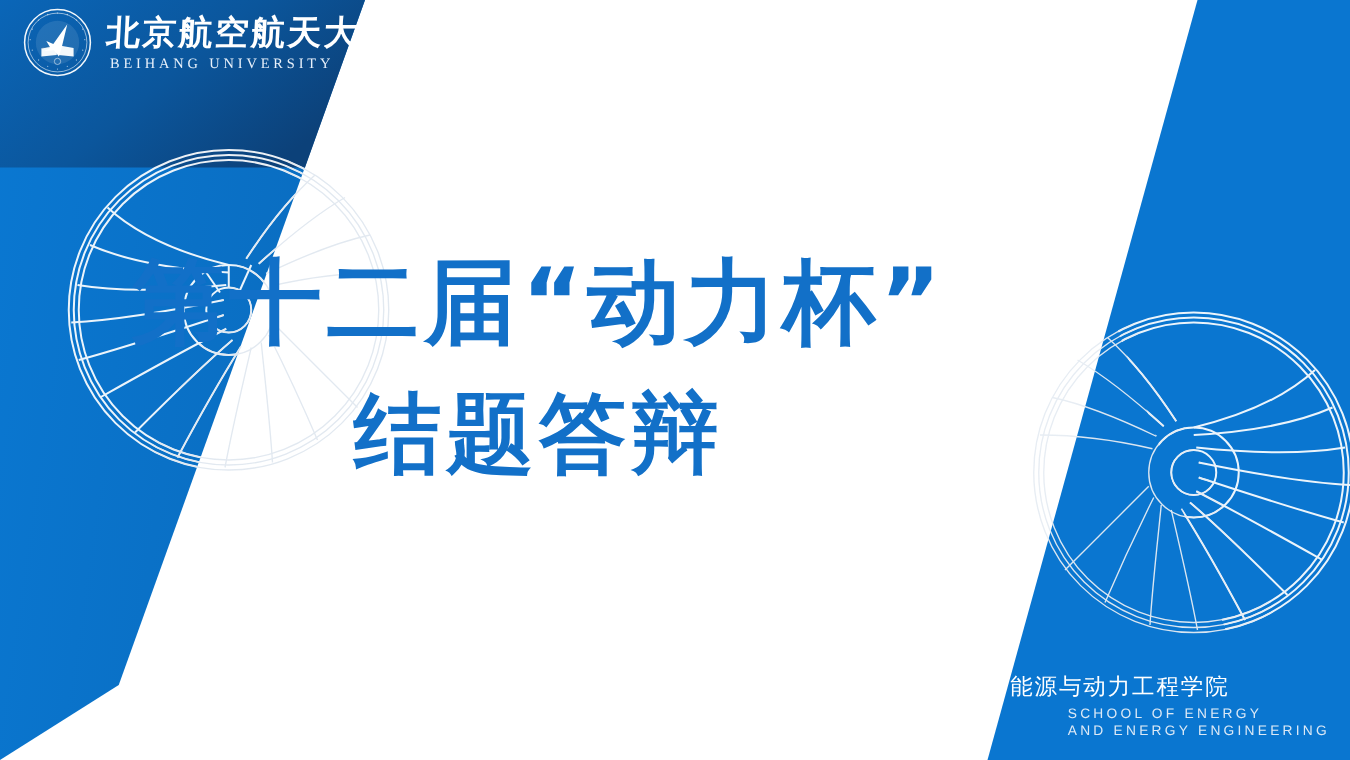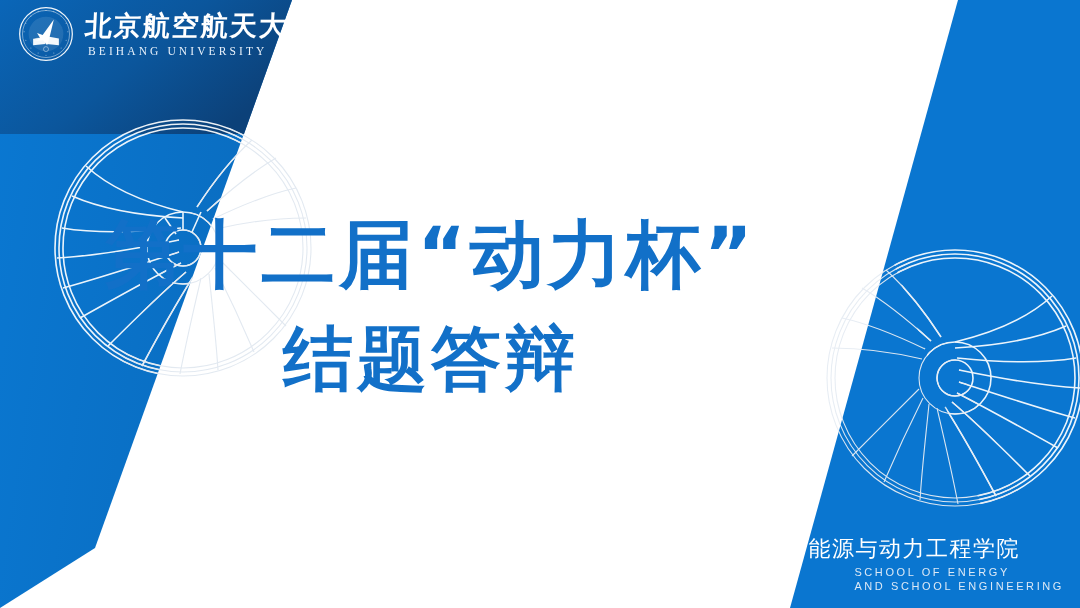--- a/index.html
+++ b/index.html
@@ -30,21 +30,21 @@
   }
   #uni-en{
     font-family:"Liberation Serif","DejaVu Serif",serif;
     font-size:11.5px;color:#e8f1fb;
     letter-spacing:3.1px;white-space:nowrap;
     margin-top:6px;padding-left:3px;
   }
 
   
   #title-block{
-    position:absolute;left:0;top:212px;width:862px;
+    position:absolute;left:0;top:200px;width:862px;
     z-index:7;text-align:center;
     font-family:"DejaVu Sans","Liberation Sans",sans-serif;
   }
   .title-line{
     color:#1270c8;
     font-weight:700;
     line-height:1.14;
     white-space:nowrap;
   }
   #title-line-1{font-size:74px;letter-spacing:4px;}
@@ -53,21 +53,21 @@
   
   #school-lockup{
     position:absolute;right:16px;bottom:16px;
     display:flex;align-items:center;gap:13px;
     z-index:8;
   }
   #school-mark{width:52px;height:52px;flex:0 0 52px;}
   #school-names{display:flex;flex-direction:column;line-height:1;}
   #school-cn{
     font-family:"DejaVu Sans","Liberation Sans",sans-serif;
-    font-size:22px;color:#ffffff;letter-spacing:1.5px;white-space:nowrap;
+    font-size:18px;color:#ffffff;letter-spacing:1.5px;white-space:nowrap;
   }
   #school-en-1,#school-en-2{
     font-size:11px;color:#dce9f6;letter-spacing:2.6px;
     white-space:nowrap;
     margin-left:46px;
   }
   #school-en-1{margin-top:7px;}
   #school-en-2{margin-top:3px;}
 </style>
 </head>
@@ -270,17 +270,17 @@
         <path d="M38 64 C34 46 30 26 28 10 C22 30 26 52 36 66 Z"></path>
         <path d="M36 66 C24 58 12 50 2 44 C10 60 24 70 36 70 Z"></path>
 
         <path d="M40 66 C34 76 24 86 12 94 C26 90 38 80 43 70 Z"></path>
       </g>
     </svg>
 
     <div id="school-names">
       <div id="school-cn">能源与动力工程学院</div>
       <div id="school-en-1">SCHOOL OF ENERGY</div>
-      <div id="school-en-2">AND SCHOOL ENGINEERING</div>
+      <div id="school-en-2">AND ENERGY ENGINEERING</div>
     </div>
   </div>
 
 </div>
 
 </body></html>

